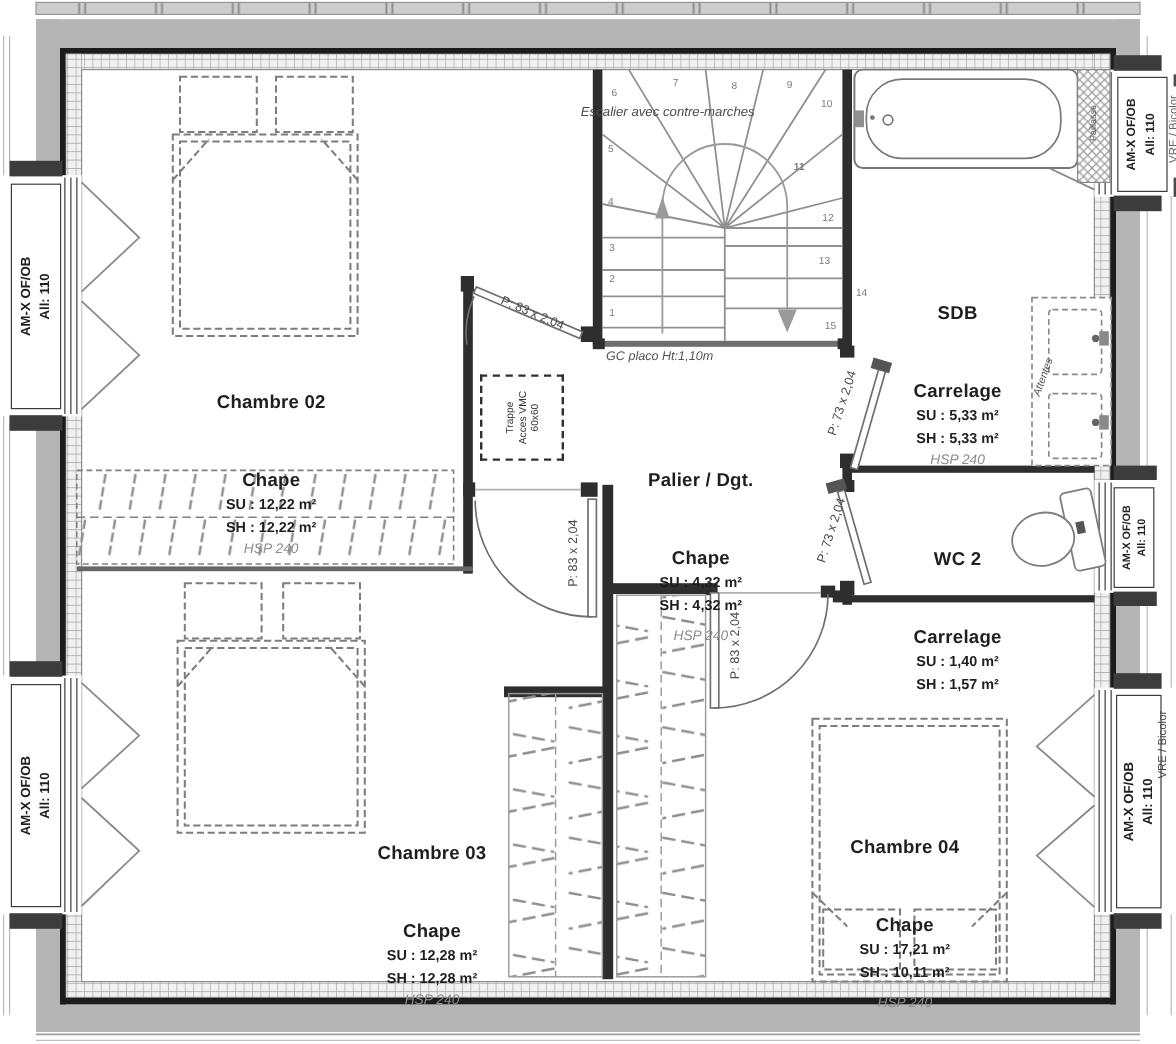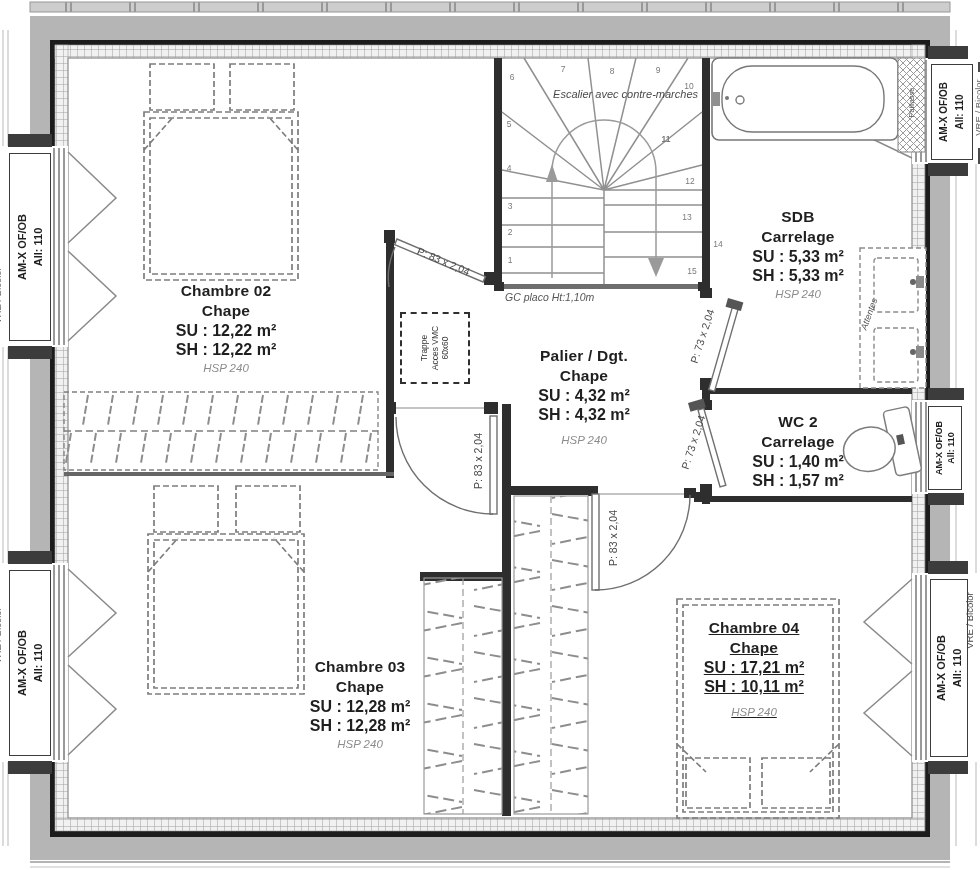--- a/index.html
+++ b/index.html
@@ -1,21 +1,21 @@
 <!DOCTYPE html>
 <html><head>
 <meta charset="utf-8">
 <style>
   html,body{margin:0;padding:0;background:#fff;}
   #canvas{position:relative;width:980px;height:870px;background:#fff;overflow:hidden;
           font-family:"Liberation Sans", sans-serif;color:#1f1f1f;}
   .abs{position:absolute;}
   .room-label{position:absolute;text-align:center;}
-  .rn{font-size:15.5px;font-weight:bold;line-height:20px;letter-spacing:.2px;}
-  .rs{font-size:16px;font-weight:600;line-height:19px;}
+  .rn{font-size:15.5px;font-weight:bold;line-height:20px;letter-spacing:.2px;margin-top:45px;}
+  .rs{font-size:12px;font-weight:600;line-height:19px;}
   .rh{font-size:11.5px;font-style:italic;color:#8c8c8c;line-height:18px;}
   .rh.gap{margin-top:7px;}
   .win-label{position:absolute;background:#fff;border:1.5px solid #3c3c3c;
              display:flex;flex-direction:column;justify-content:center;align-items:center;
              transform:rotate(-90deg);font-weight:600;color:#1f1f1f;}
   .win-label div{line-height:16px;white-space:nowrap;}
   .rot90{position:absolute;transform:rotate(-90deg);white-space:nowrap;text-align:center;}
   .stnum{position:absolute;width:14px;text-align:center;font-size:8.5px;color:#7a7a7a;}
   .doorlbl{position:absolute;font-size:10.5px;color:#4a4a4a;white-space:nowrap;text-align:center;}
   .ital{font-style:italic;}
@@ -227,21 +227,21 @@
     <div class="rs">SH : 12,22 m²</div>
     <div class="rh">HSP 240</div>
   </div>
   <div class="room-label" style="left:280px;top:657px;width:160px;">
     <div class="rn">Chambre 03</div>
     <div class="rn">Chape</div>
     <div class="rs">SU : 12,28 m²</div>
     <div class="rs">SH : 12,28 m²</div>
     <div class="rh">HSP 240</div>
   </div>
-  <div class="room-label" style="left:674px;top:618px;width:160px;text-decoration:underline;">
+  <div class="room-label" style="left:674px;top:652px;width:160px;">
     <div class="rn">Chambre 04</div>
     <div class="rn">Chape</div>
     <div class="rs">SU : 17,21 m²</div>
     <div class="rs">SH : 10,11 m²</div>
     <div class="rh gap">HSP 240</div>
   </div>
   <div class="room-label" style="left:718px;top:207px;width:160px;">
     <div class="rn">SDB</div>
     <div class="rn">Carrelage</div>
     <div class="rs">SU : 5,33 m²</div>
@@ -255,21 +255,21 @@
     <div class="rs">SH : 1,57 m²</div>
   </div>
   <div class="room-label" style="left:504px;top:346px;width:160px;">
     <div class="rn">Palier / Dgt.</div>
     <div class="rn">Chape</div>
     <div class="rs">SU : 4,32 m²</div>
     <div class="rs">SH : 4,32 m²</div>
     <div class="rh gap">HSP 240</div>
   </div>
 
-  <div class="abs ital" style="left:506px;top:88px;width:192px;text-align:right;font-size:11px;color:#4a4a4a;">Escalier avec contre-marches</div>
+  <div class="abs ital" style="left:484px;top:88px;width:192px;text-align:left;font-size:11px;color:#4a4a4a;">Escalier avec contre-marches</div>
   <div class="abs ital" style="left:505px;top:291px;font-size:10.5px;color:#555;">GC placo Ht:1,10m</div>
   <span class="stnum" style="left:503px;top:255px;">1</span>
   <span class="stnum" style="left:503px;top:227px;">2</span>
   <span class="stnum" style="left:503px;top:201px;">3</span>
   <span class="stnum" style="left:502px;top:163px;">4</span>
   <span class="stnum" style="left:502px;top:119px;">5</span>
   <span class="stnum" style="left:505px;top:72px;">6</span>
   <span class="stnum" style="left:556px;top:64px;">7</span>
   <span class="stnum" style="left:605px;top:66px;">8</span>
   <span class="stnum" style="left:651px;top:65px;">9</span>

